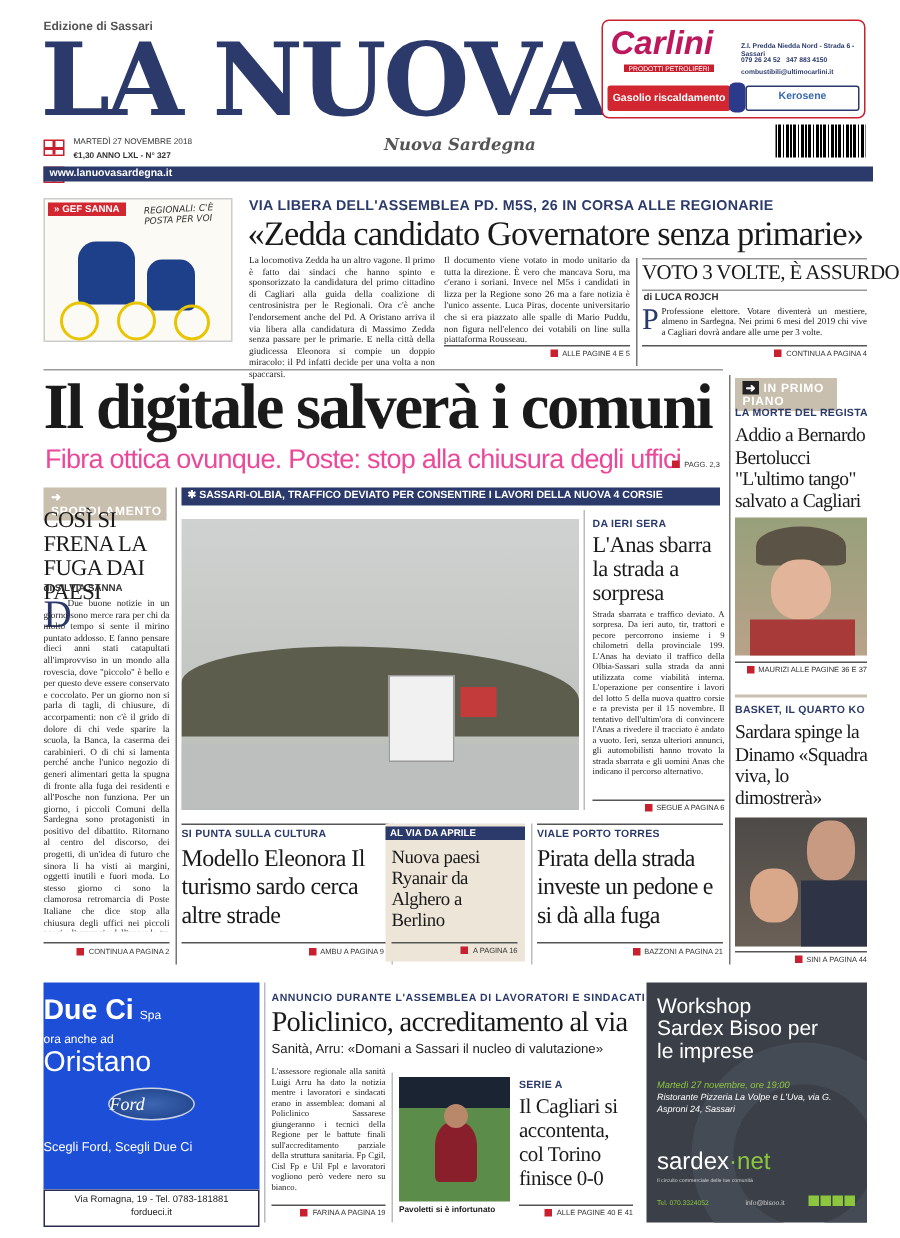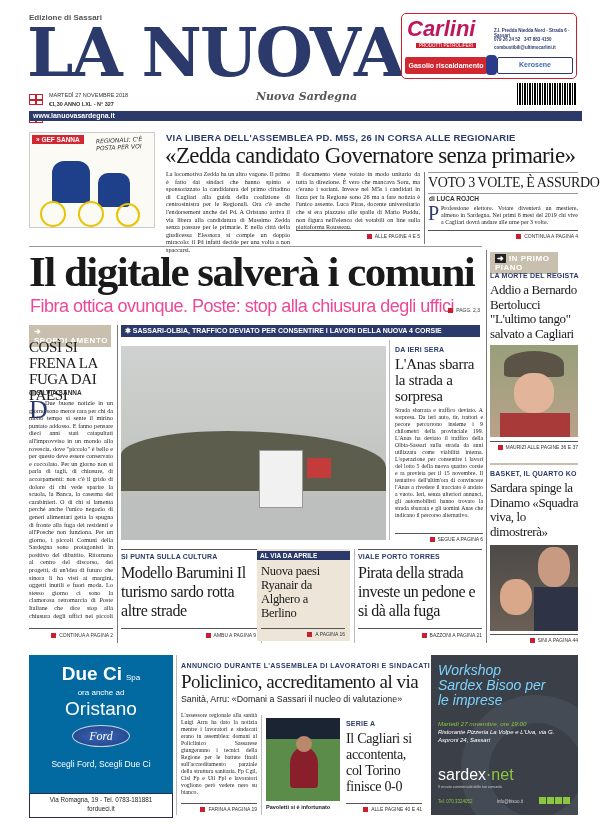--- a/index.html
+++ b/index.html
@@ -95,21 +95,21 @@
 </div>
 <div class="abs vline" style="left:389px;top:340px;height:200px;background:#bbb"></div>
 <div class="abs kicker" style="left:395px;top:346px;font-size:7px">DA IERI SERA</div>
 <div class="abs" style="left:395px;top:356px;width:90px;font-size:15px;line-height:16px;letter-spacing:-.3px">L'Anas sbarra la strada a sorpresa</div>
 <div class="abs body-text" style="left:395px;top:407px;width:88px;font-size:5.8px;line-height:7px">Strada sbarrata e traffico deviato. A sorpresa. Da ieri auto, tir, trattori e pecore percorrono insieme i 9 chilometri della provinciale 199. L'Anas ha deviato il traffico della Olbia-Sassari sulla strada da anni utilizzata come viabilità interna. L'operazione per consentire i lavori del lotto 5 della nuova quattro corsie e ra prevista per il 15 novembre. Il tentativo dell'ultim'ora di convincere l'Anas a rivedere il tracciato è andato a vuoto. Ieri, senza ulteriori annunci, gli automobilisti hanno trovato la strada sbarrata e gli uomini Anas che indicano il percorso alternativo.</div>
 <div class="abs rule" style="left:395px;top:533px;width:88px"></div>
 <div class="abs ref" style="left:395px;top:536px;width:88px">SEGUE A PAGINA 6</div>
 
 <div class="abs rule" style="left:121px;top:549px;width:138px"></div>
 <div class="abs kicker" style="left:121px;top:553px;font-size:7px">SI PUNTA SULLA CULTURA</div>
-<div class="abs" style="left:121px;top:563px;width:140px;font-size:16px;line-height:19px;letter-spacing:-.4px">Modello Barumini Il turismo sardo rotta altre strade</div>
+<div class="abs" style="left:121px;top:563px;width:140px;font-size:16px;line-height:19px;letter-spacing:-.4px">Modello Eleonora Il turismo sardo cerca altre strade</div>
 <div class="abs rule" style="left:121px;top:628px;width:138px"></div>
 <div class="abs ref" style="left:121px;top:632px;width:135px">AMBU A PAGINA 9</div>
 <div class="abs vline" style="left:261px;top:549px;height:94px;background:#bbb"></div>
 
 <div class="abs" style="left:257px;top:549px;width:93px;height:92px;background:#ece5d8">
   <div class="abs sans" style="left:0;top:2px;width:93px;background:#2b3a6b;color:#fff;font-size:6.5px;font-weight:bold;padding:1px 3px">AL VIA DA APRILE</div>
   <div class="abs" style="left:4px;top:15px;width:80px;font-size:12.5px;line-height:14px;letter-spacing:-.3px">Nuova paesi Ryanair da Alghero a Berlino</div>
   <div class="abs rule" style="left:4px;top:79px;width:84px"></div>
   <div class="abs ref" style="left:4px;top:82px;width:84px">A PAGINA 16</div>
 </div>
@@ -137,21 +137,21 @@
 <div class="abs kicker" style="left:490px;top:470px;font-size:7px">BASKET, IL QUARTO KO</div>
 <div class="abs" style="left:490px;top:481px;width:90px;font-size:13px;line-height:14.5px;letter-spacing:-.4px">Sardara spinge la Dinamo «Squadra viva, lo dimostrerà»</div>
 <div class="abs" style="left:490px;top:545px;width:88px;height:86px;background:linear-gradient(#4d4a48,#6b6056);overflow:hidden">
   <div class="abs" style="left:10px;top:34px;width:32px;height:36px;background:#d9a78a;border-radius:45%"></div>
   <div class="abs" style="left:48px;top:2px;width:32px;height:40px;background:#c89a82;border-radius:45%"></div>
   <div class="abs" style="left:44px;top:42px;width:44px;height:50px;background:#2e3346"></div>
 </div>
 <div class="abs rule" style="left:490px;top:634px;width:88px"></div>
 <div class="abs ref" style="left:490px;top:637px;width:88px">SINI A PAGINA 44</div>
 
-<div class="abs" style="left:29px;top:655px;width:144px;height:138px;background:#0369a1;text-align:center;color:#fff">
+<div class="abs" style="left:29px;top:655px;width:144px;height:138px;background:#1d4ed8;color:#fff">
   <div style="margin-top:8px"><span class="sans" style="font-size:19px;font-weight:bold">Due Ci</span> <span class="sans" style="font-size:8px">Spa</span></div>
   <div class="sans" style="font-size:8px;margin-top:3px">ora anche ad</div>
   <div class="sans" style="font-size:19px;margin-top:1px">Oristano</div>
   <div style="margin:5px auto 0;width:58px;height:22px;border-radius:50%;background:radial-gradient(#3d66b2,#1b3f86);border:1px solid #c9d2e6;font-style:italic;font-size:12px;line-height:20px">Ford</div>
   <div class="sans" style="font-size:8.5px;margin-top:12px">Scegli Ford, Scegli Due Ci</div>
 </div>
 <div class="abs sans" style="left:29px;top:793px;width:144px;height:25px;background:#fff;border:1px solid #2a2b52;text-align:center;color:#222">
   <div style="font-size:6.3px;margin-top:2px">Via Romagna, 19 - Tel. 0783-181881</div>
   <div style="font-size:6.3px;margin-top:2px">fordueci.it</div>
 </div>
@@ -170,21 +170,21 @@
   <div class="abs" style="left:30px;top:18px;width:16px;height:16px;background:#b9876a;border-radius:50%"></div>
 </div>
 <div class="abs sans" style="left:266px;top:804px;font-size:5.5px;font-weight:bold">Pavoletti si è infortunato</div>
 <div class="abs kicker" style="left:346px;top:720px;font-size:7px">SERIE A</div>
 <div class="abs" style="left:346px;top:731px;width:78px;font-size:14px;line-height:16px;letter-spacing:-.3px">Il Cagliari si accontenta, col Torino finisce 0-0</div>
 <div class="abs rule" style="left:346px;top:803px;width:76px"></div>
 <div class="abs ref" style="left:346px;top:806px;width:76px">ALLE PAGINE 40 E 41</div>
 
 <div class="abs" style="left:431px;top:655px;width:147px;height:160px;background:#3a3f48;overflow:hidden">
   <div class="abs" style="left:30px;top:40px;width:150px;height:150px;border-radius:50%;border:28px solid #454b55"></div>
-  <div class="abs sans" style="left:7px;top:8px;width:110px;font-size:14px;line-height:15px;color:#7dd3fc;font-style:italic">Workshop Sardex Bisoo per le imprese</div>
+  <div class="abs sans" style="left:7px;top:8px;width:110px;font-size:14px;line-height:15px;color:#ffffff;">Workshop Sardex Bisoo per le imprese</div>
   <div class="abs sans" style="left:7px;top:65px;font-size:6.2px;color:#8cc63f;font-style:italic">Martedì 27 novembre, ore 19:00</div>
   <div class="abs sans" style="left:7px;top:73px;width:130px;font-size:6px;line-height:8px;color:#fff;font-style:italic">Ristorante Pizzeria La Volpe e L'Uva, via G. Asproni 24, Sassari</div>
   <div class="abs sans" style="left:7px;top:111px;font-size:16px;color:#fff"><span>sardex</span><span style="color:#8cc63f">·</span><span style="color:#8cc63f">net</span></div>
   <div class="abs sans" style="left:7px;top:130px;font-size:3.5px;color:#ccc">Il circuito commerciale delle tue comunità</div>
   <div class="abs sans" style="left:7px;top:144px;font-size:4.5px;color:#8cc63f">Tel. 070.3324052</div>
   <div class="abs sans" style="left:66px;top:144px;font-size:4.5px;color:#ccc">info@bisoo.it</div>
   <div class="abs" style="left:108px;top:142px;display:flex;gap:1px">
     <span style="width:7px;height:7px;background:#8cc63f;display:block"></span>
     <span style="width:7px;height:7px;background:#8cc63f;display:block"></span>
     <span style="width:7px;height:7px;background:#8cc63f;display:block"></span>

